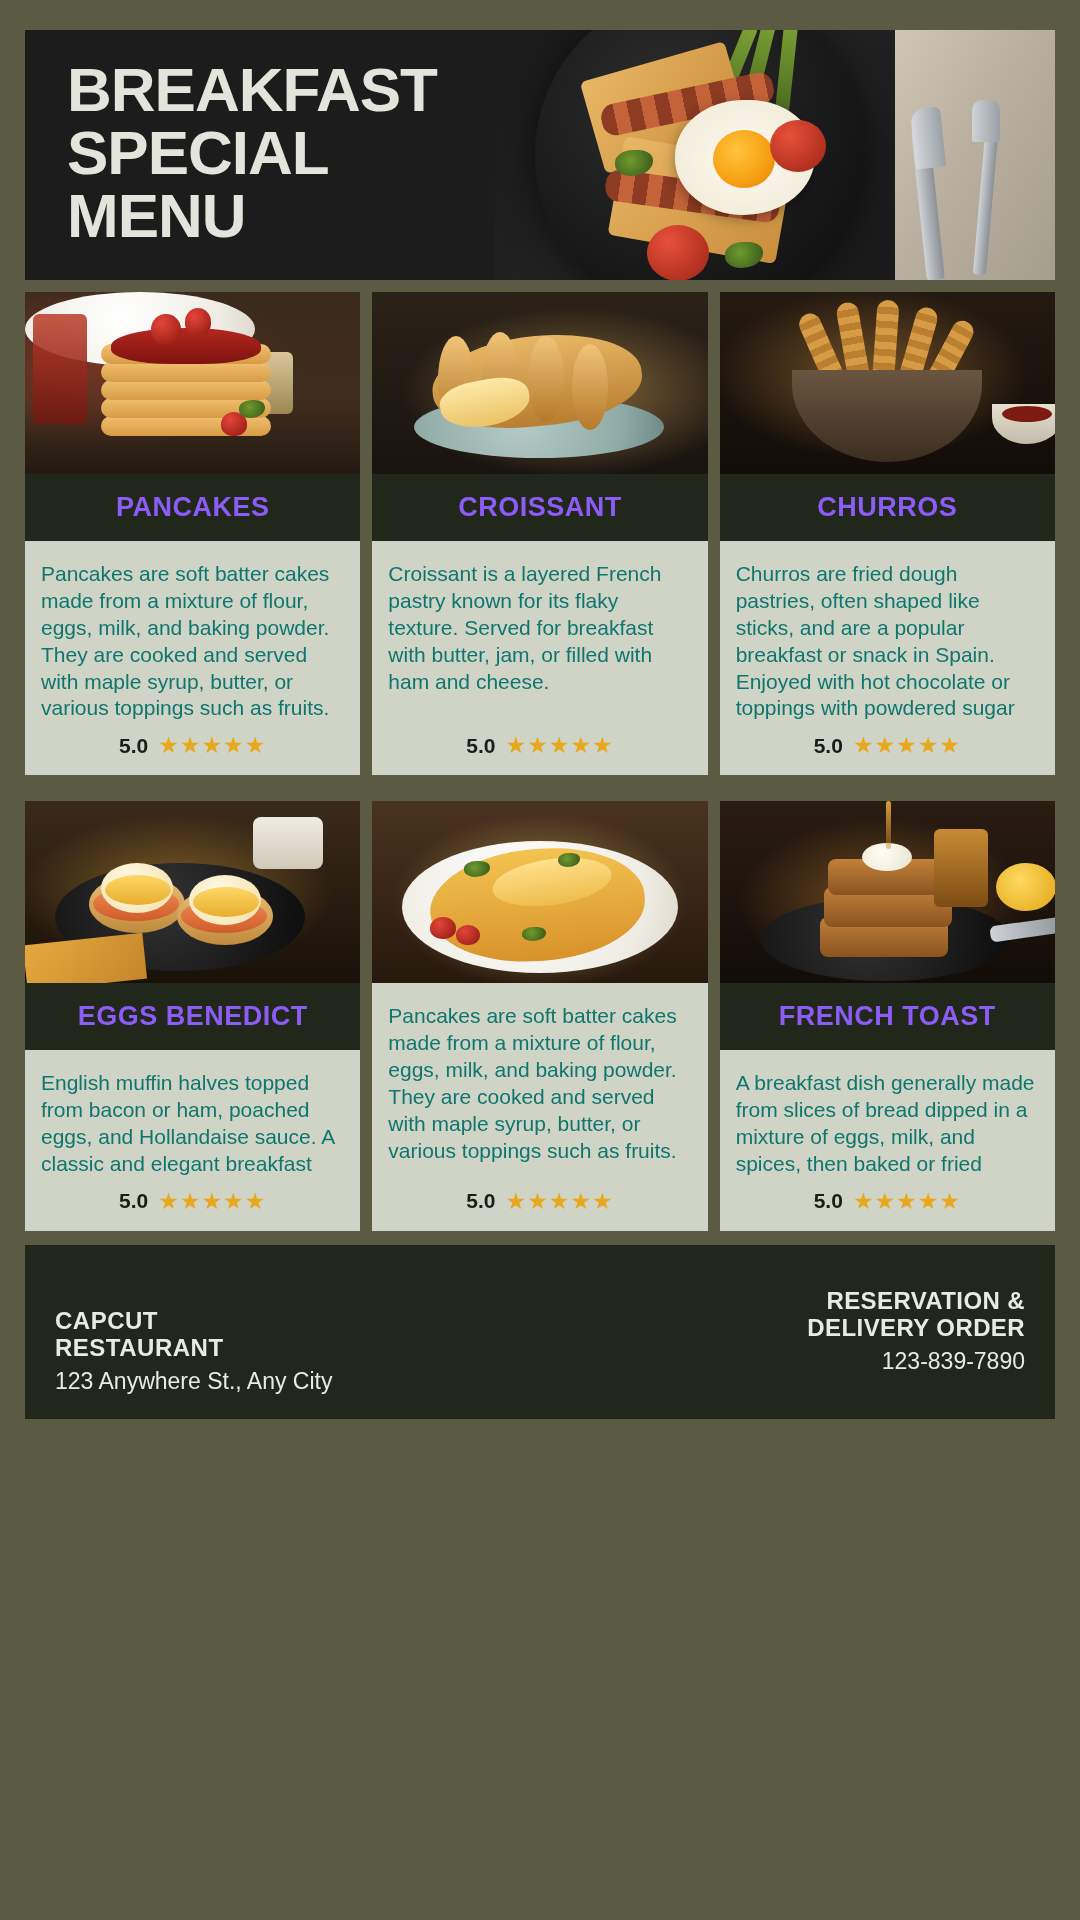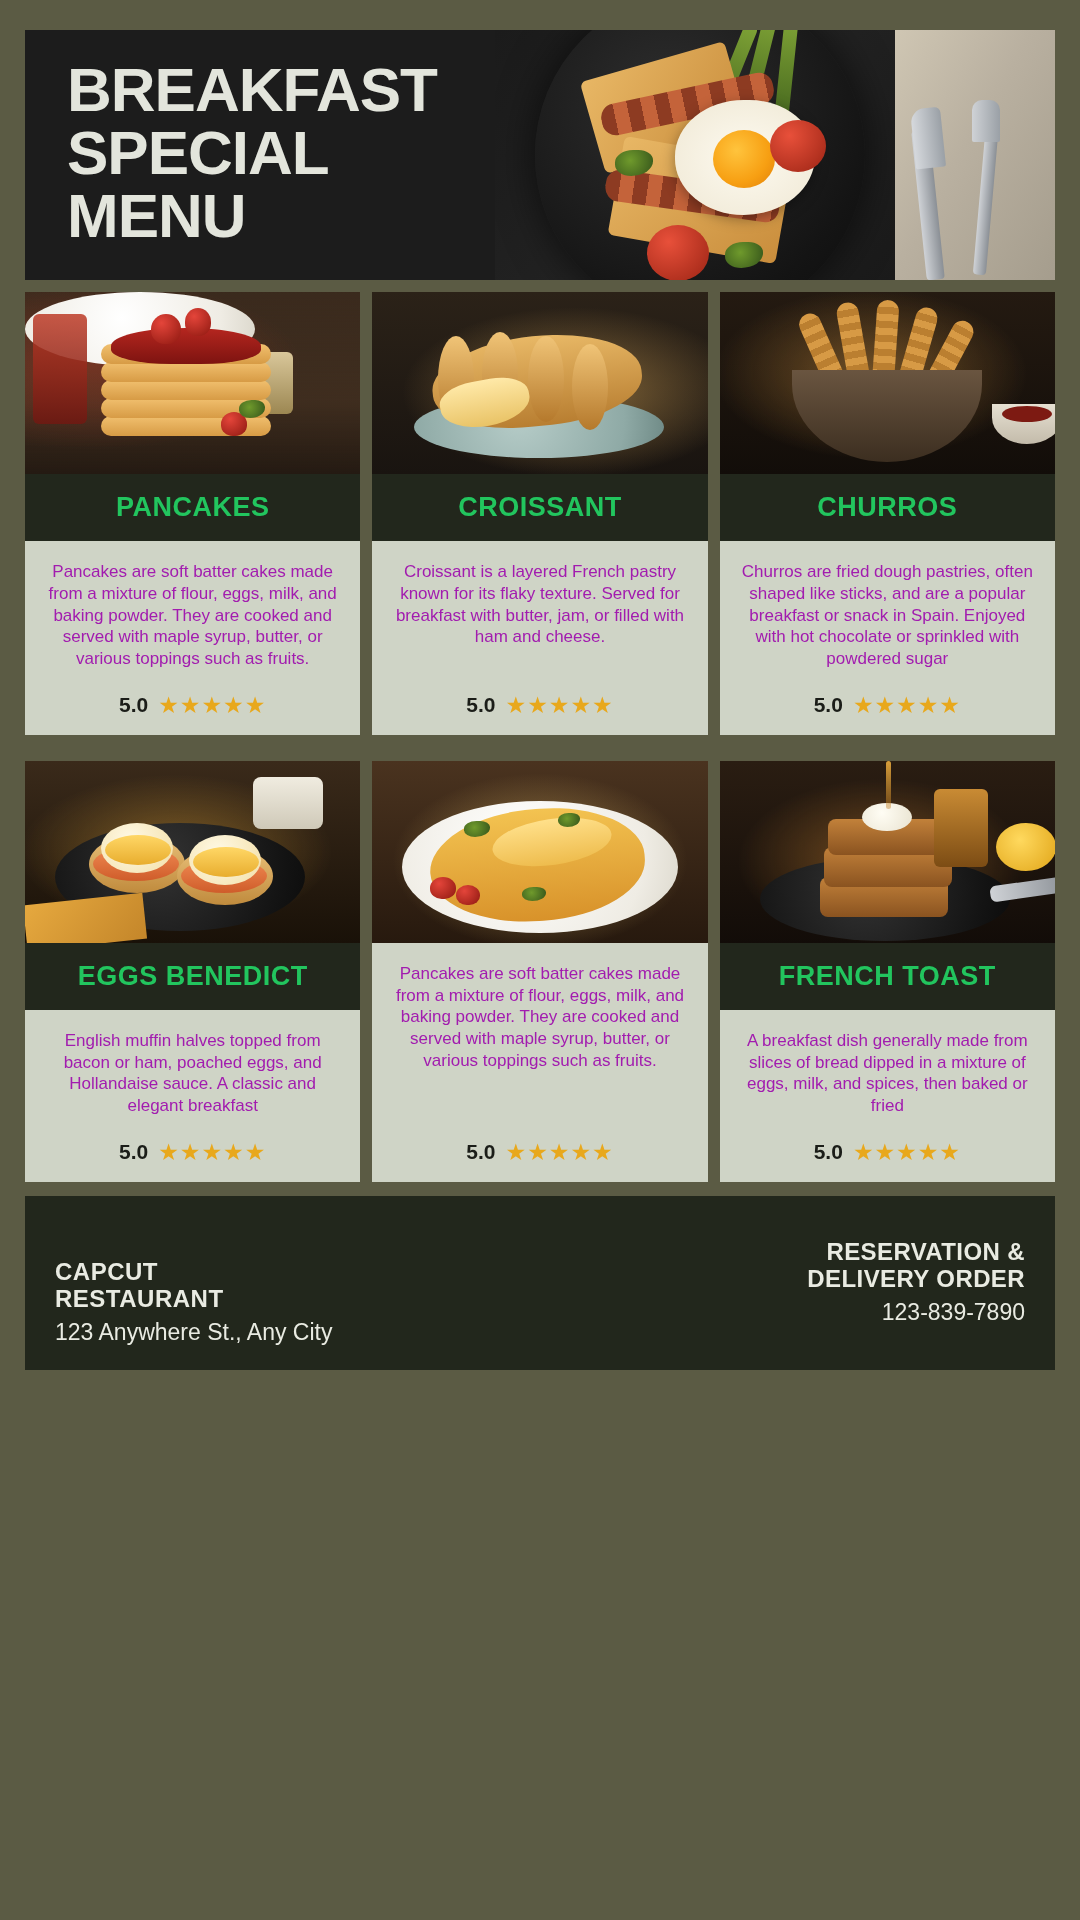--- a/index.html
+++ b/index.html
@@ -352,45 +352,45 @@
   }
   .drizzle {
     position: absolute;
     width: 5px;
     background: linear-gradient(180deg, rgba(225,165,60,0.95), rgba(190,120,30,0.4));
     border-radius: 3px;
   }
 
   .card-title {
     background: #22271c;
-    color: #22c55e;
+    color: #8b5cf6;
     text-align: center;
     font-size: 27px;
     font-weight: bold;
     letter-spacing: 0.5px;
     padding: 18px 4px 18px 4px;
     text-transform: uppercase;
   }
   .card-body {
     background: #cfd4c6;
     color: #1d1f1a;
     flex: 1;
     padding: 20px 16px 16px 16px;
     display: flex;
     flex-direction: column;
     justify-content: space-between;
   }
   .card-desc {
-    text-align: center;
-    font-size: 17px;
+    text-align: left;
+    font-size: 21px;
     line-height: 1.28;
-    color: #a21caf;
+    color: #0f766e;
   }
   .rating {
-    margin-top: 22px;
+    margin-top: 10px;
     display: flex;
     align-items: center;
     justify-content: center;
     gap: 10px;
   }
   .rating-value {
     font-size: 21px;
     font-weight: bold;
     color: #1b1d18;
   }
@@ -531,21 +531,21 @@
         <div class="churro" style="left:124px; top:10px; transform:rotate(-10deg);"></div>
         <div class="churro" style="left:154px; top:8px; transform:rotate(4deg);"></div>
         <div class="churro" style="left:184px; top:14px; transform:rotate(16deg);"></div>
         <div class="churro" style="left:212px; top:24px; transform:rotate(28deg);"></div>
         <div class="bowl" style="left:72px; top:78px;"></div>
         <div class="small-bowl" style="left:272px; top:112px;"></div>
         <div style="position:absolute; left:282px; top:114px; width:50px; height:16px; border-radius:50%; background:#7d1a12;"></div>
       </div>
       <div class="card-title">CHURROS</div>
       <div class="card-body">
-        <div class="card-desc">Churros are fried dough pastries, often shaped like sticks, and are a popular breakfast or snack in Spain. Enjoyed with hot chocolate or sprinkled with powdered sugar</div>
+        <div class="card-desc">Churros are fried dough pastries, often shaped like sticks, and are a popular breakfast or snack in Spain. Enjoyed with hot chocolate or toppings with powdered sugar</div>
         <div class="rating">
           <span class="rating-value">5.0</span>
           <span class="stars">★★★★★</span>
         </div>
       </div>
     </div>
   </div>
 
   <div class="row-gap"></div>
 

